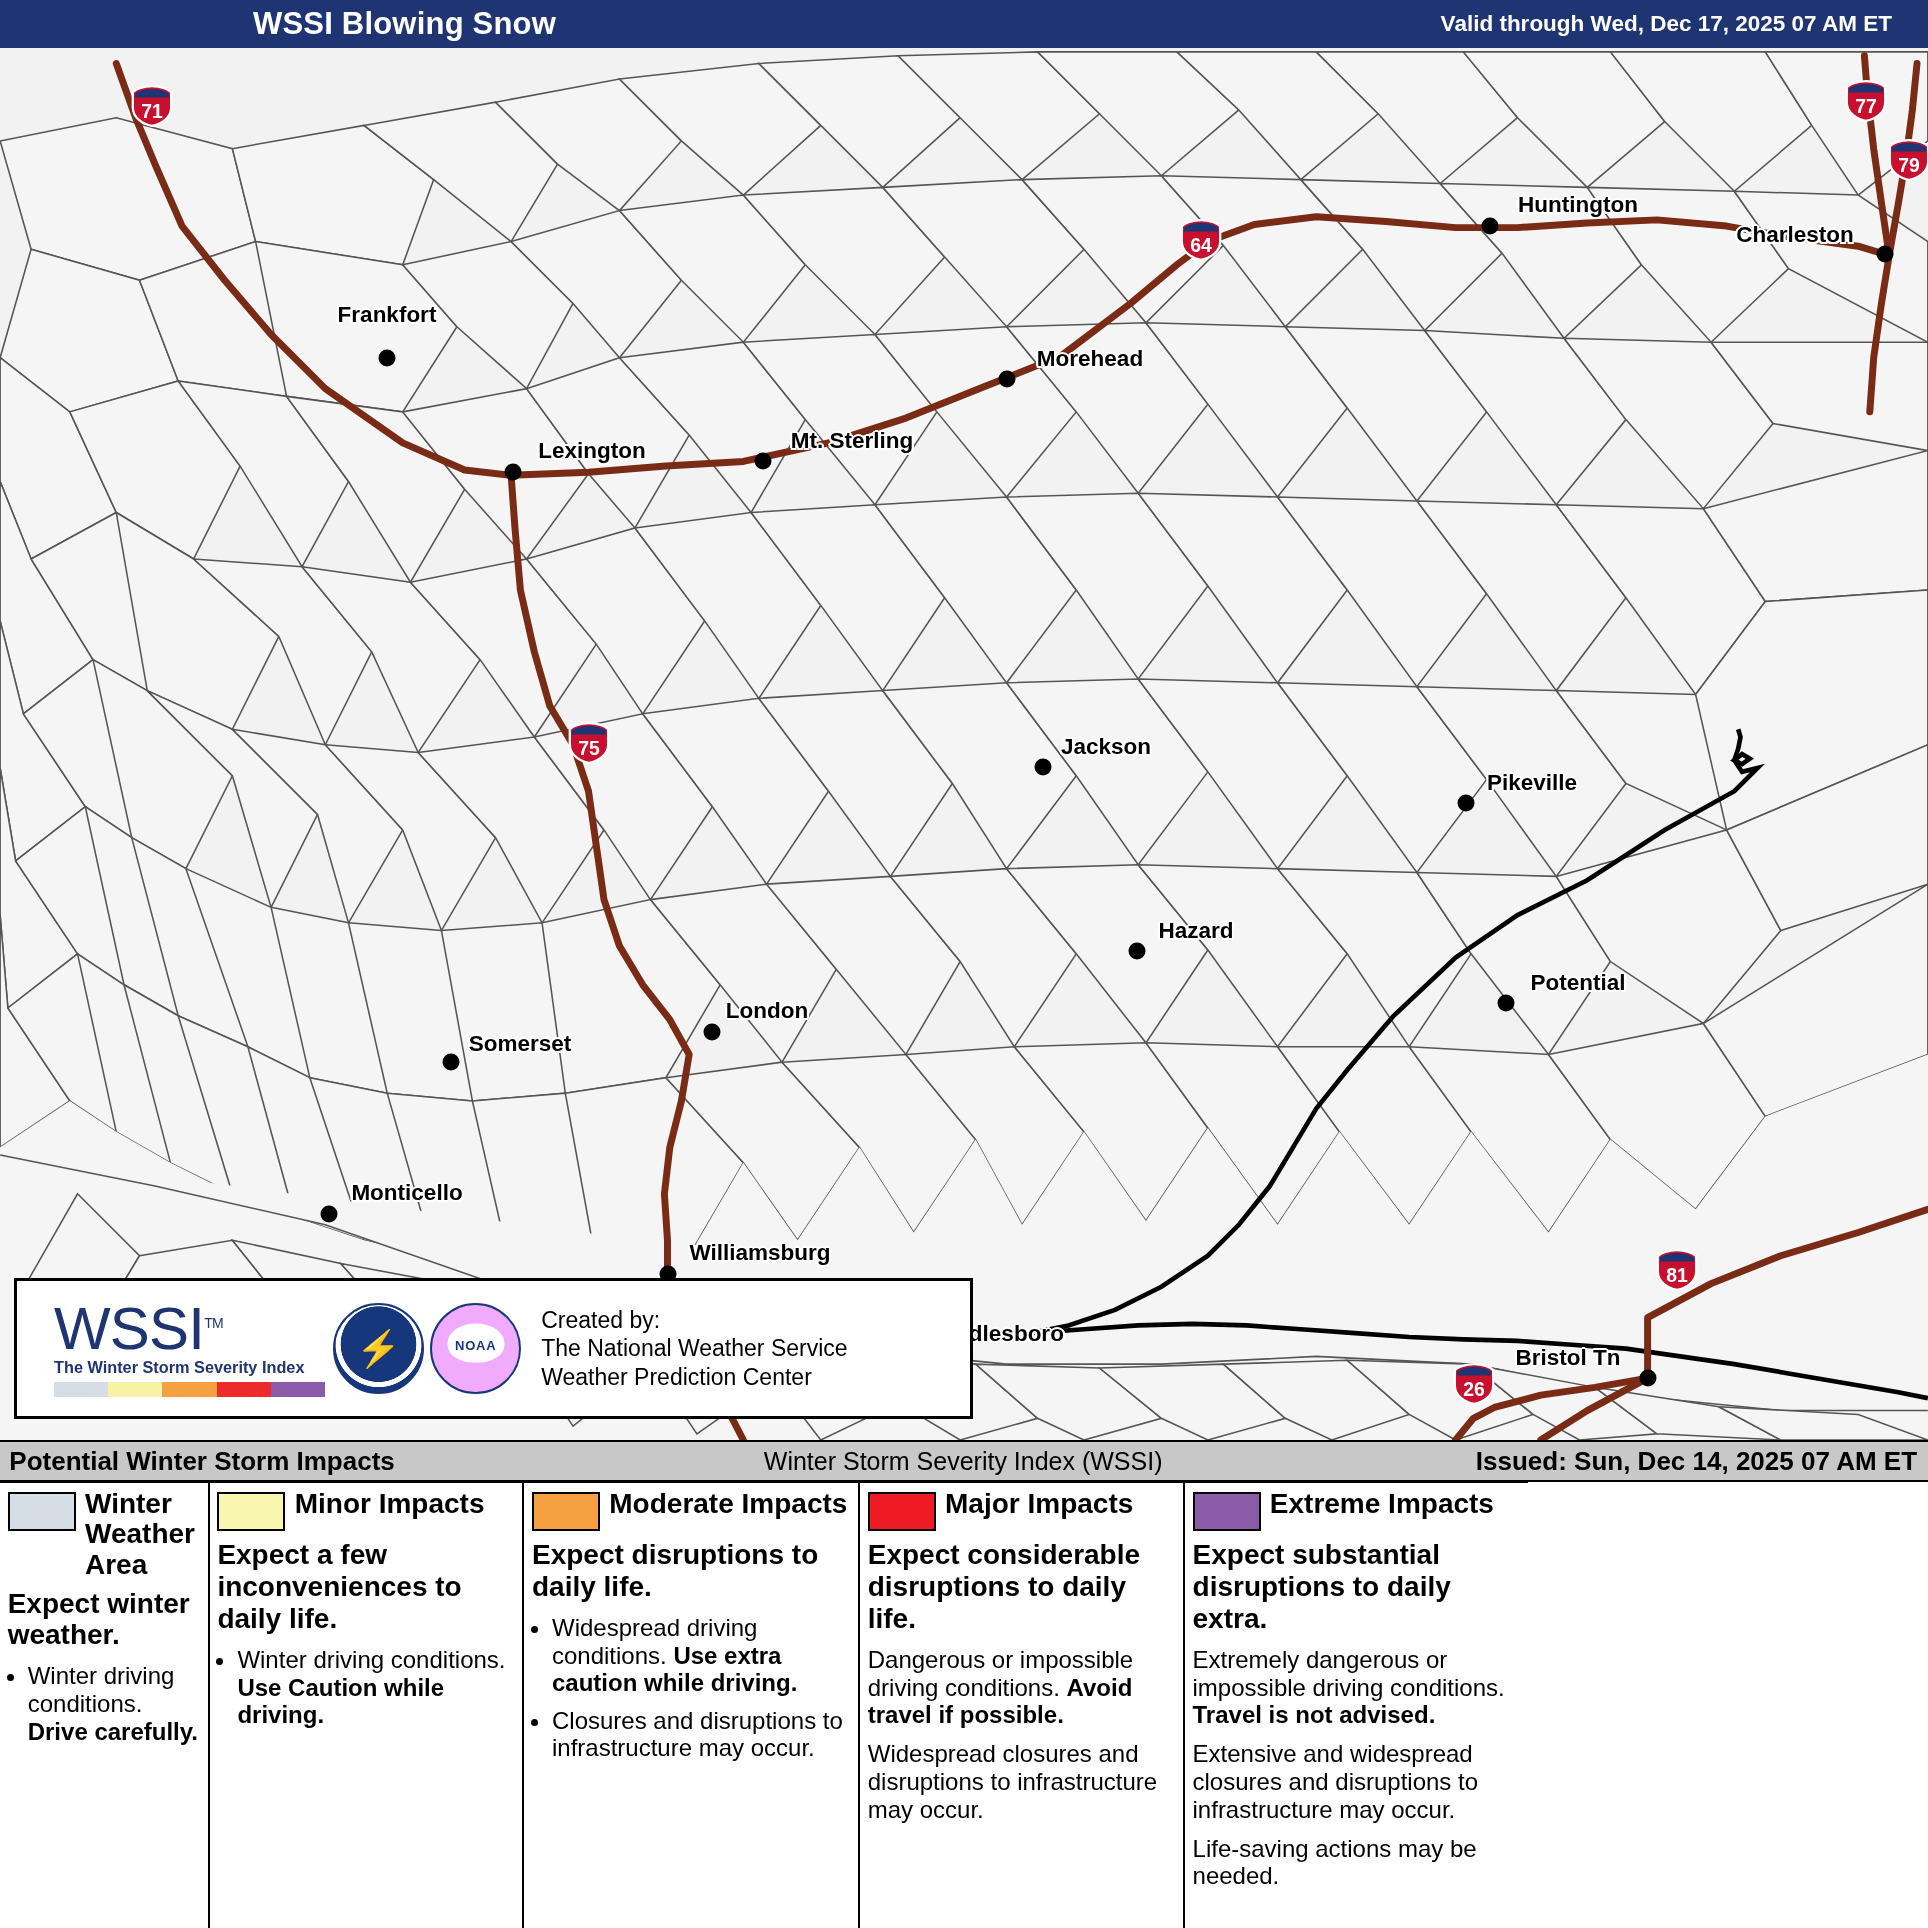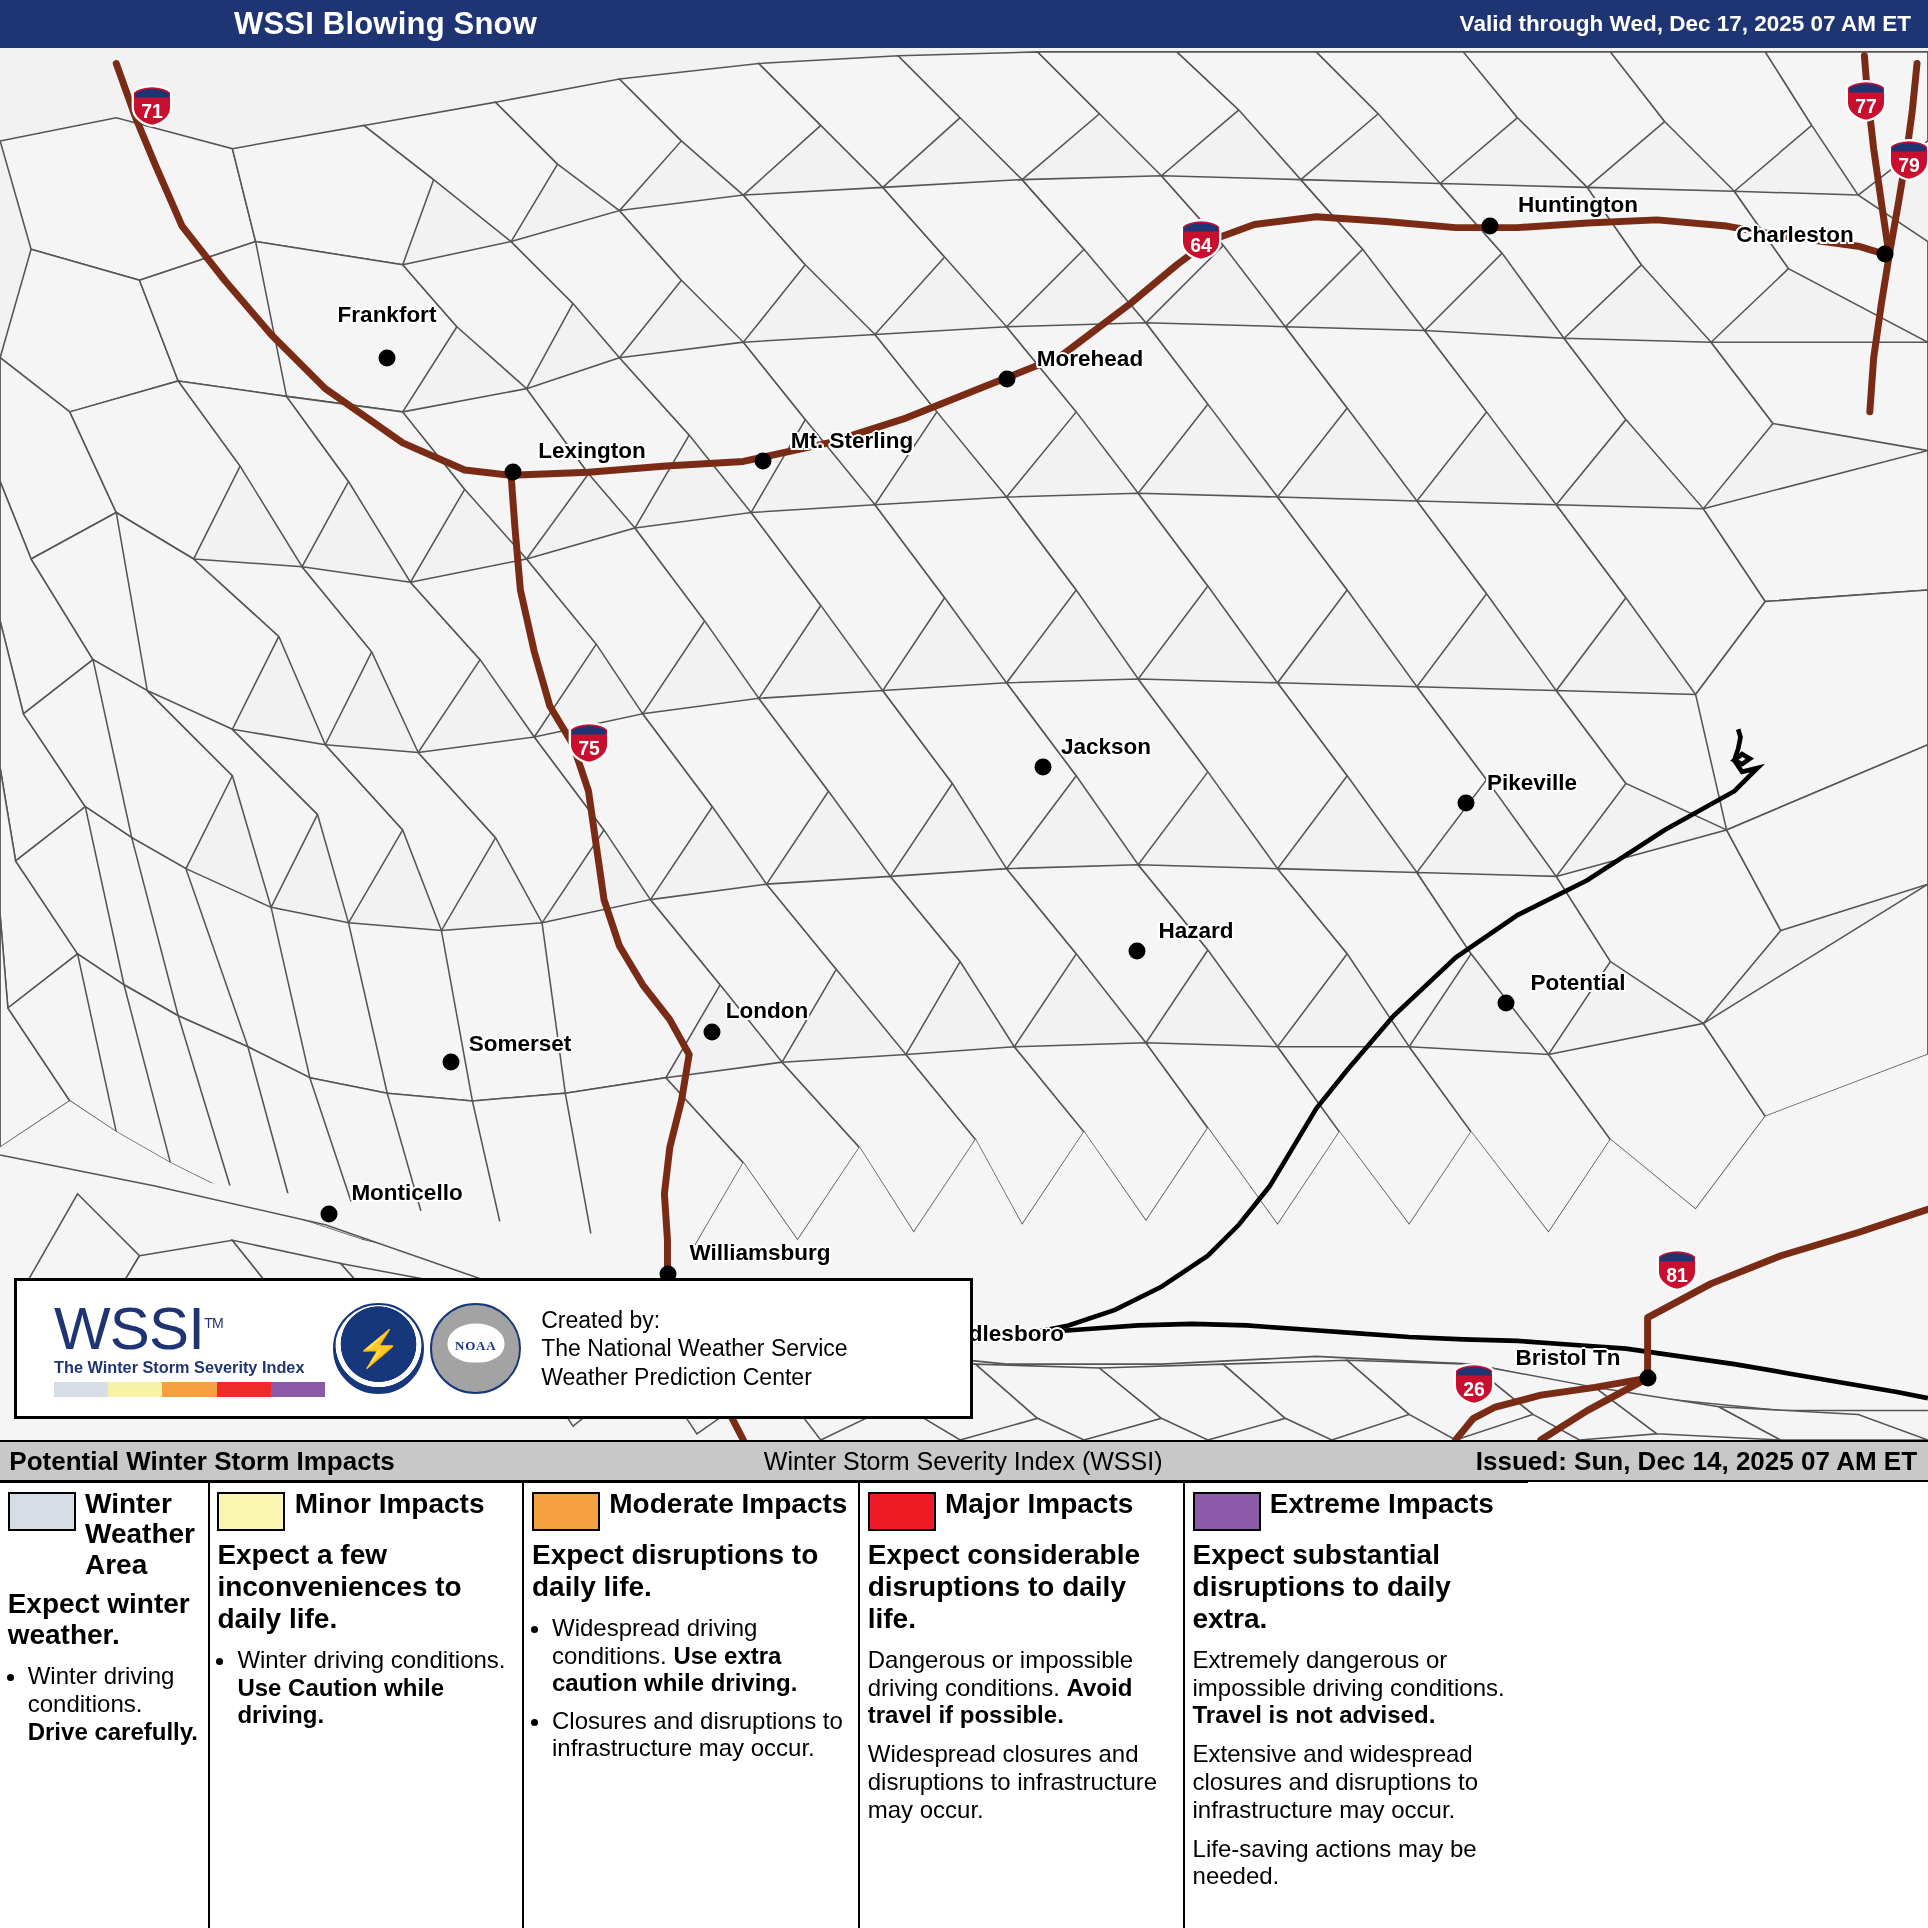--- a/index.html
+++ b/index.html
@@ -25,21 +25,21 @@
   .header {
     position: absolute;
     left: 0; top: 0;
     width: 1928px;
     height: 48px;
     background: #1f3473;
     color: #ffffff;
     display: flex;
     align-items: center;
     justify-content: space-between;
-    padding: 0 17px;
+    padding: 0 36px;
     box-sizing: border-box;
   }
   .header-title {
     font-size: 31px;
     font-weight: bold;
     letter-spacing: 0.2px;
     margin-left: 217px;
   }
   .header-valid {
     font-size: 22.5px;
@@ -151,26 +151,25 @@
     box-sizing: border-box;
   }
   .seal-nws .bolt {
     position: absolute;
     left: 50%; top: 50%;
     transform: translate(-50%, -50%);
     font-size: 36px;
     color: #ffffff;
   }
   .seal-noaa {
-    background: #a3a3a3;
+    background: #f0abfc;
     border: 2.3px solid #17377d;
     box-sizing: border-box;
     margin-left: 6.2px;
     overflow: hidden;
-    font-family: Liberation Serif, serif;
   }
   .seal-noaa .bird {
     position: absolute;
     left: 50%; top: 44%;
     transform: translate(-50%, -50%);
     width: 57px; height: 39px;
     background: #ffffff;
     border-radius: 50% 50% 45% 45%;
   }
   .seal-noaa .noaa-word {

